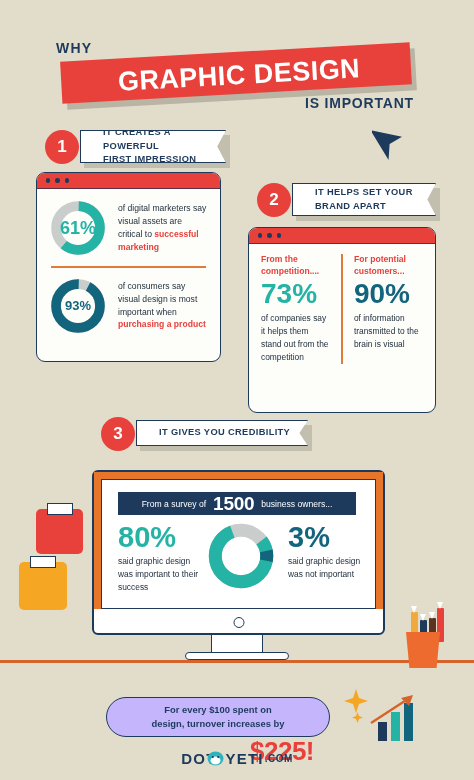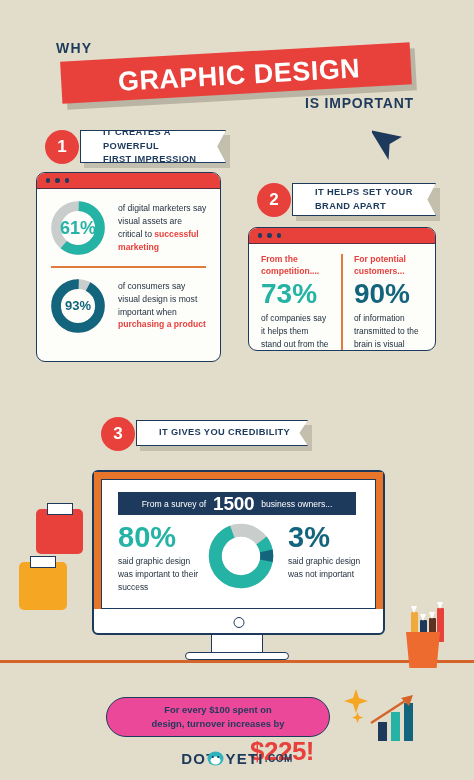--- a/index.html
+++ b/index.html
@@ -152,21 +152,21 @@
   .pencil { position: absolute; width: 7px; border-radius: 1px; }
   .pencil-tip {
     position: absolute; width: 0; height: 0;
     border-left: 3.5px solid transparent; border-right: 3.5px solid transparent;
     border-bottom: 7px solid #ffffff;
   }
 
   
   .footer-pill {
     position: absolute; left: 106px; top: 697px; width: 224px; height: 40px;
-    background: #ec4899; border: 1.8px solid #1d3a5c; border-radius: 20px;
+    background: #c4b5fd; border: 1.8px solid #1d3a5c; border-radius: 20px;
     display: flex; align-items: center; justify-content: center;
     text-align: center;
   }
   .footer-txt { font-size: 9.4px; font-weight: 700; color: #1d3a5c; line-height: 1.45; }
   .footer-amt {
     position: absolute; left: 250px; top: 736px;
     font-size: 26px; font-weight: 700; color: #e8413c; letter-spacing: -.5px;
   }
   .logo {
     position: absolute; left: 0; top: 750px; width: 474px;
@@ -242,21 +242,21 @@
 
   <div class="ribbon-shadow" style="left:296px; top:188px; width:144px; height:33px;"></div>
   <div class="ribbon" style="left:292px; top:183px; width:144px; height:33px; clip-path:polygon(0 0,100% 0,94% 50%,100% 100%,0 100%);">
     <span>
       <span>IT HELPS SET YOUR</span><br>
       <span>BRAND APART</span>
     </span>
   </div>
   <div class="badge" style="left:257px; top:183px;">2</div>
 
-  <div class="win" style="left:248px; top:227px; width:188px; height:124px;">
+  <div class="win" style="left:248px; top:227px; width:188px; height:186px;">
     <div class="win-bar">
       <span class="dot"></span>
       <span class="dot"></span>
       <span class="dot"></span>
     </div>
     <div class="win-body">
       <div class="col2-wrap">
         <div class="col2">
           <div class="col-label">From the competition....</div>
           <div class="col-big" style="color:#24b3a4;">73%</div>

